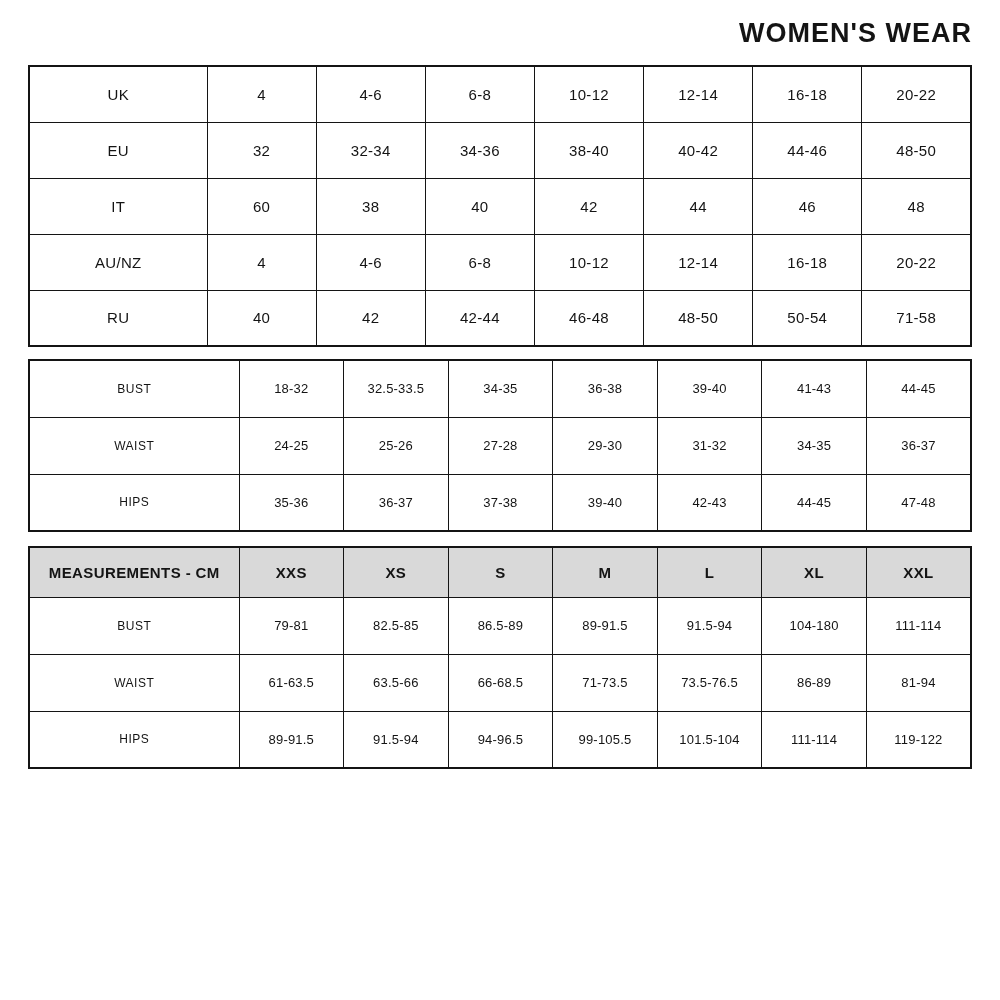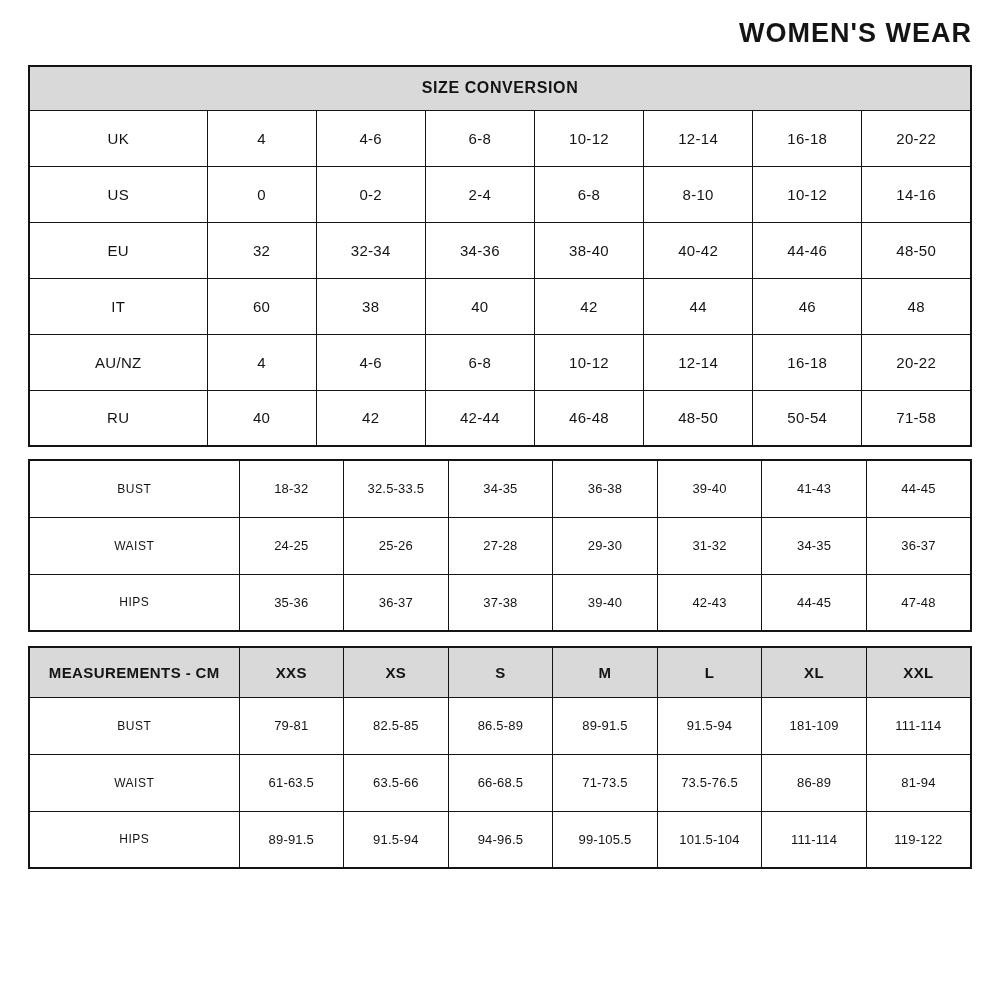--- a/index.html
+++ b/index.html
@@ -65,43 +65,30 @@
         <col>
         <col>
         <col>
         <col>
         <col>
         <col>
         <col>
     </colgroup>
     <tbody>
       <tr>
-        <td colspan="8" class="caption">SIZE CONVERSION</td>
-      </tr>
-      <tr>
         <td>UK</td>
         <td>4</td>
         <td>4-6</td>
         <td>6-8</td>
         <td>10-12</td>
         <td>12-14</td>
         <td>16-18</td>
         <td>20-22</td>
       </tr>
       <tr>
-        <td>US</td>
-        <td>0</td>
-        <td>0-2</td>
-        <td>2-4</td>
-        <td>6-8</td>
-        <td>8-10</td>
-        <td>10-12</td>
-        <td>14-16</td>
-      </tr>
-      <tr>
         <td>EU</td>
         <td>32</td>
         <td>32-34</td>
         <td>34-36</td>
         <td>38-40</td>
         <td>40-42</td>
         <td>44-46</td>
         <td>48-50</td>
       </tr>
       <tr>
@@ -204,21 +191,21 @@
         <th>XL</th>
         <th>XXL</th>
       </tr>
       <tr>
         <td class="rowlabel">BUST</td>
         <td>79-81</td>
         <td>82.5-85</td>
         <td>86.5-89</td>
         <td>89-91.5</td>
         <td>91.5-94</td>
-        <td>181-109</td>
+        <td>104-180</td>
         <td>111-114</td>
       </tr>
       <tr>
         <td class="rowlabel">WAIST</td>
         <td>61-63.5</td>
         <td>63.5-66</td>
         <td>66-68.5</td>
         <td>71-73.5</td>
         <td>73.5-76.5</td>
         <td>86-89</td>

